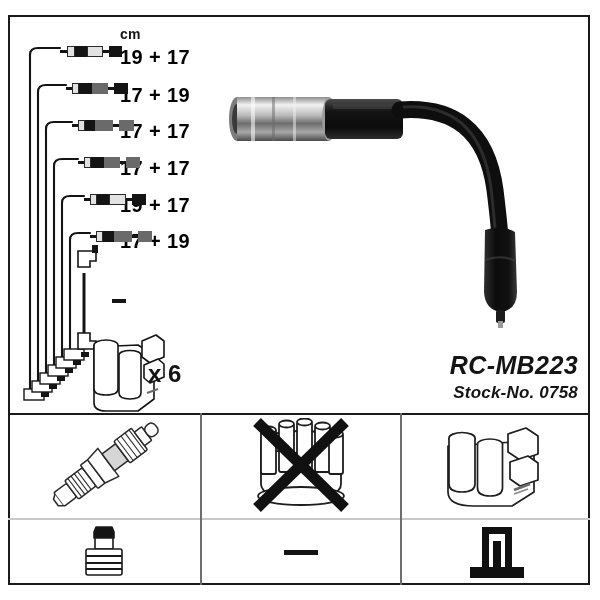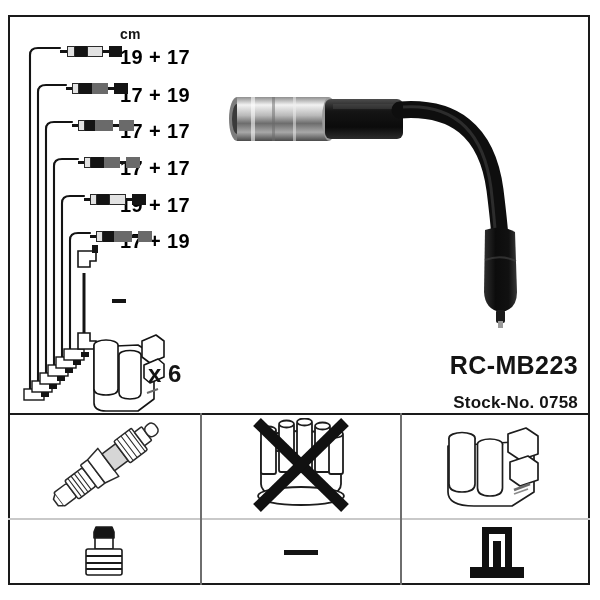--- a/index.html
+++ b/index.html
@@ -35,24 +35,24 @@
   .conn i{position:absolute;top:0;height:11px;display:block;}
   .seg-dk{background:#141414;}
   .seg-md{background:#6a6a6a;}
   .seg-lt{background:#e2e2e2;border:1px solid #2a2a2a;box-sizing:border-box;}
   .seg-wire{background:#141414;height:3px !important;top:4px !important;}
 
   
   .x6{position:absolute;left:148px;top:360px;font-size:24px;font-weight:bold;color:#141414;}
 
   
-  .pid{position:absolute;right:22px;top:352px;text-align:right;}
+  .pid{position:absolute;right:22px;top:352px;text-align:right;font-style:italic;}
   .pid .code{font-size:25px;font-weight:bold;color:#141414;letter-spacing:.4px;
              line-height:1.05;}
-  .pid .stock{font-size:17px;font-weight:bold;color:#141414;margin-top:15px;
+  .pid .stock{font-size:17px;font-weight:bold;color:#141414;margin-top:5px;
               letter-spacing:.2px;}
 
   
   .hero{position:absolute;left:215px;top:78px;width:330px;height:260px;}
 
   
   .cell{position:absolute;display:flex;align-items:center;justify-content:center;}
   .cell.r1{top:415px;height:101px;}
   .cell.r2{top:521px;height:62px;}
   .cell.c1{left:10px;width:188px;}

